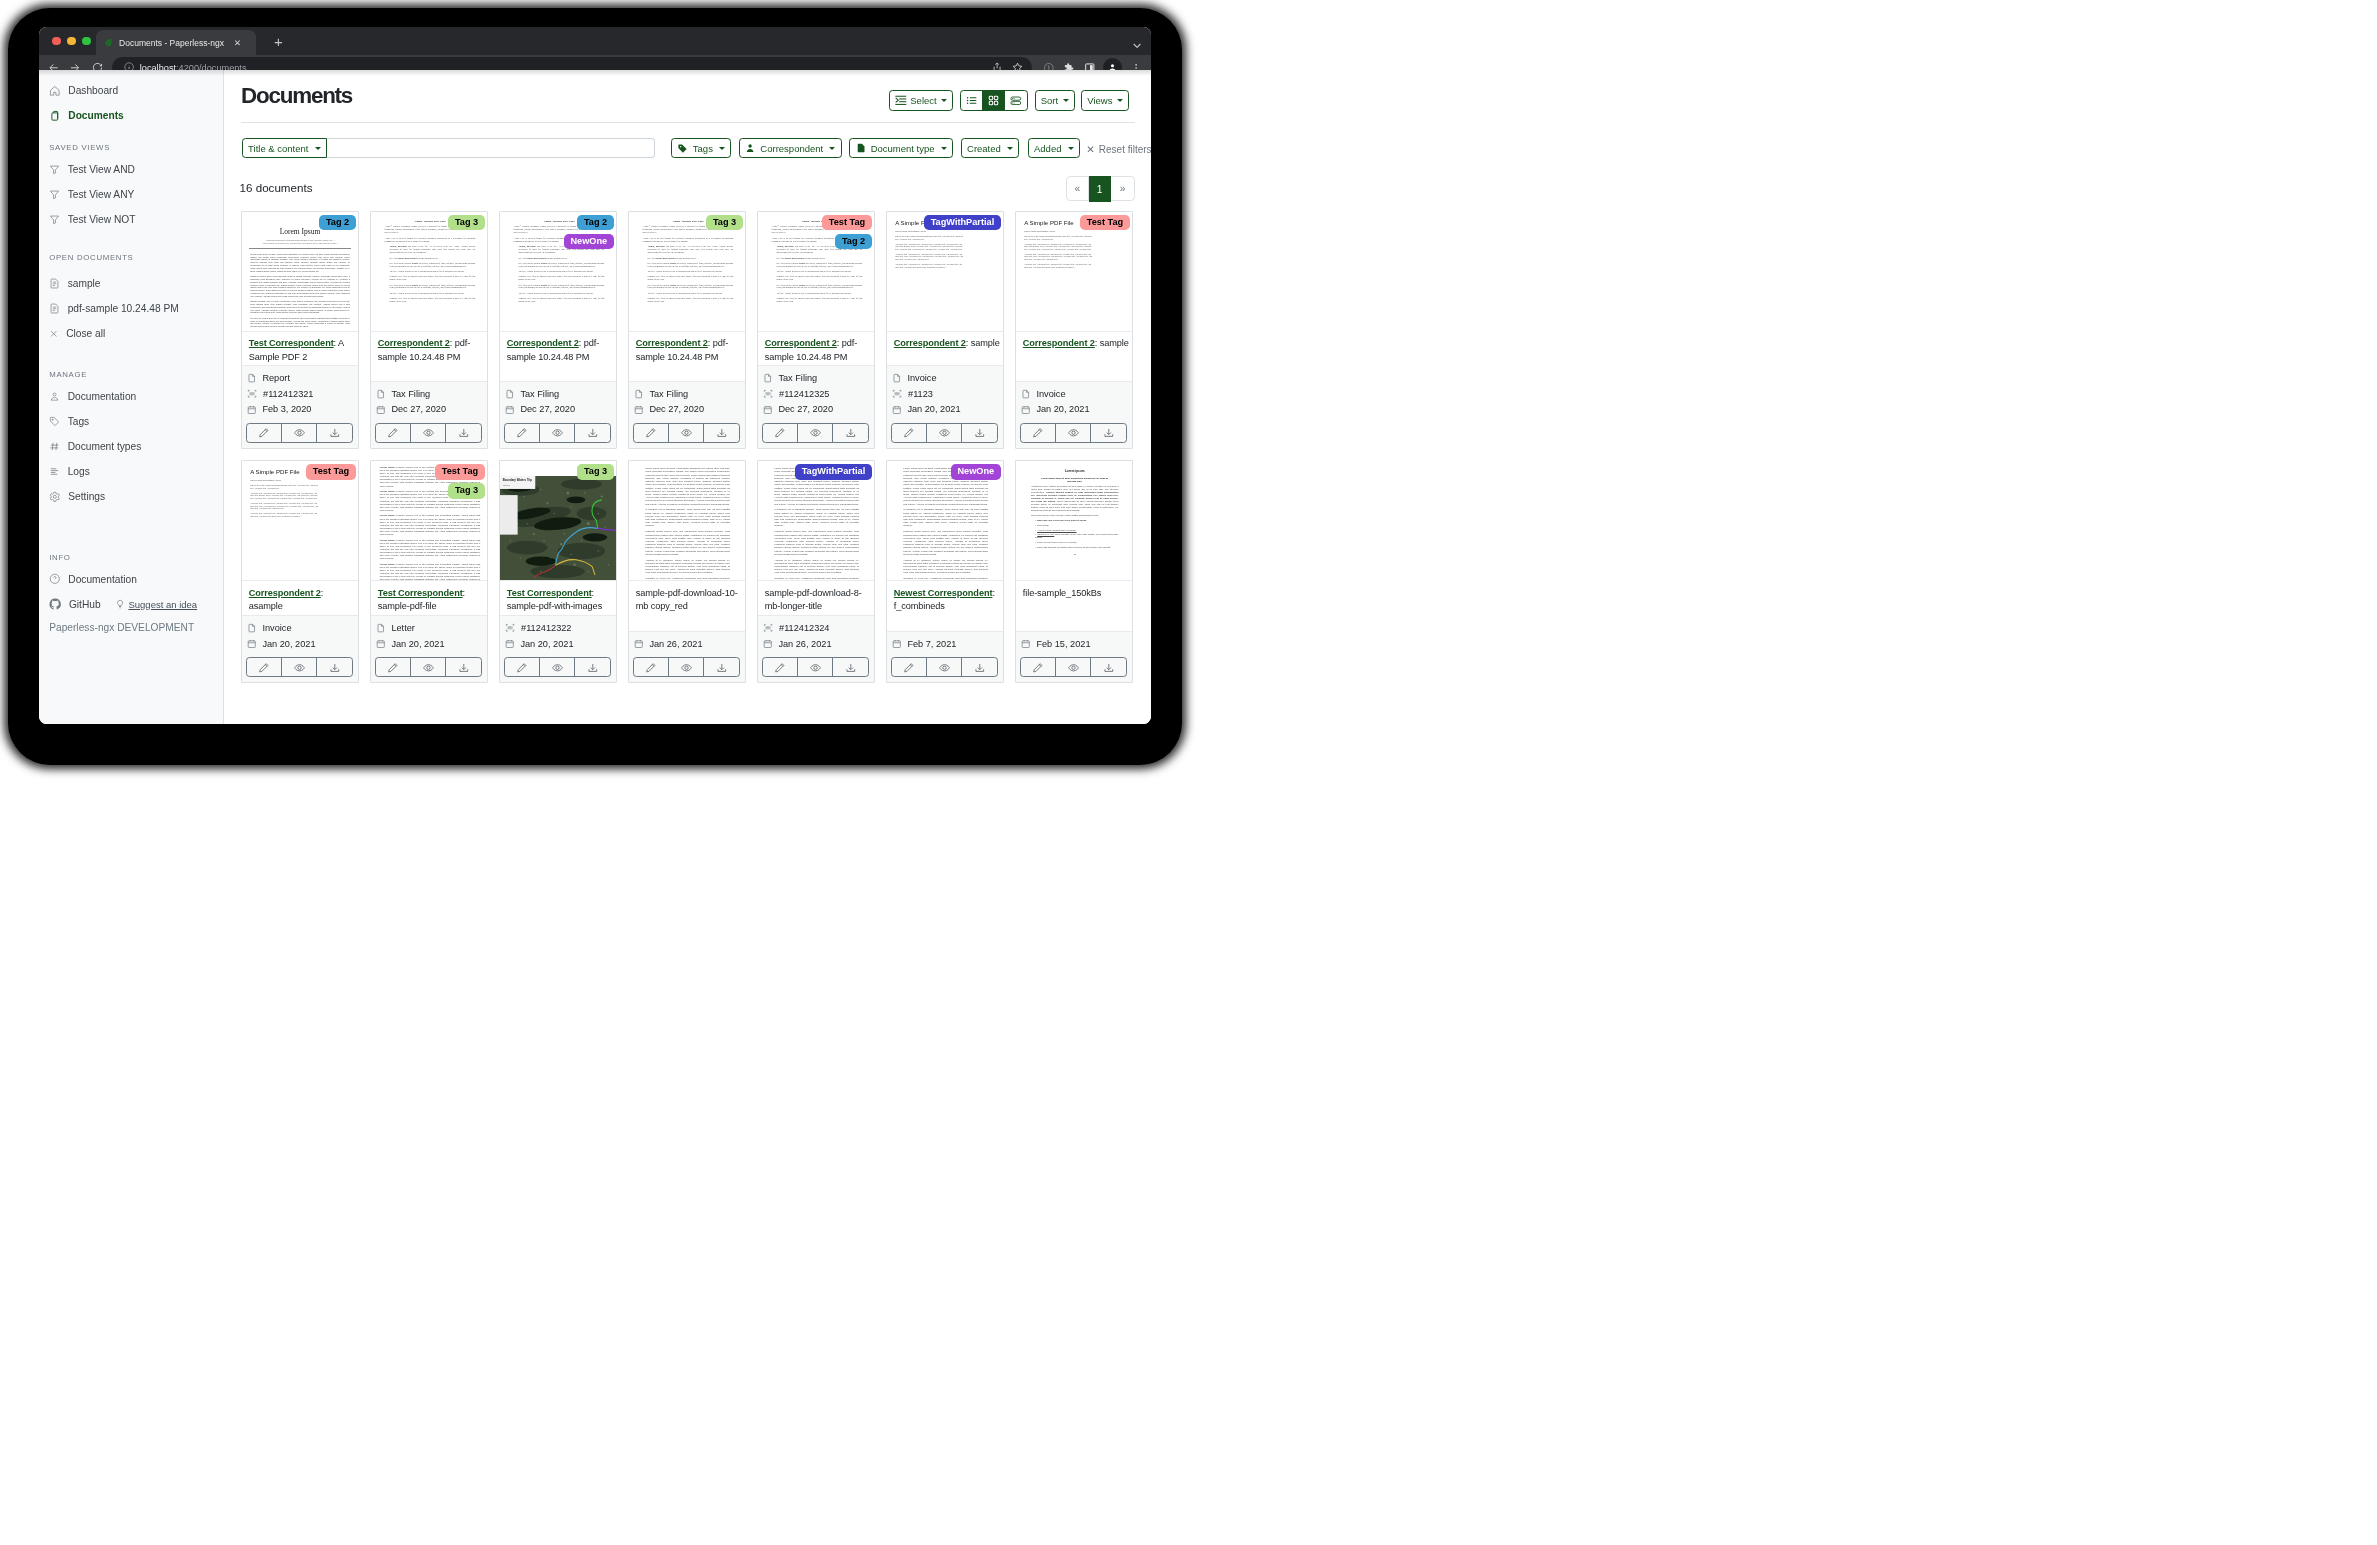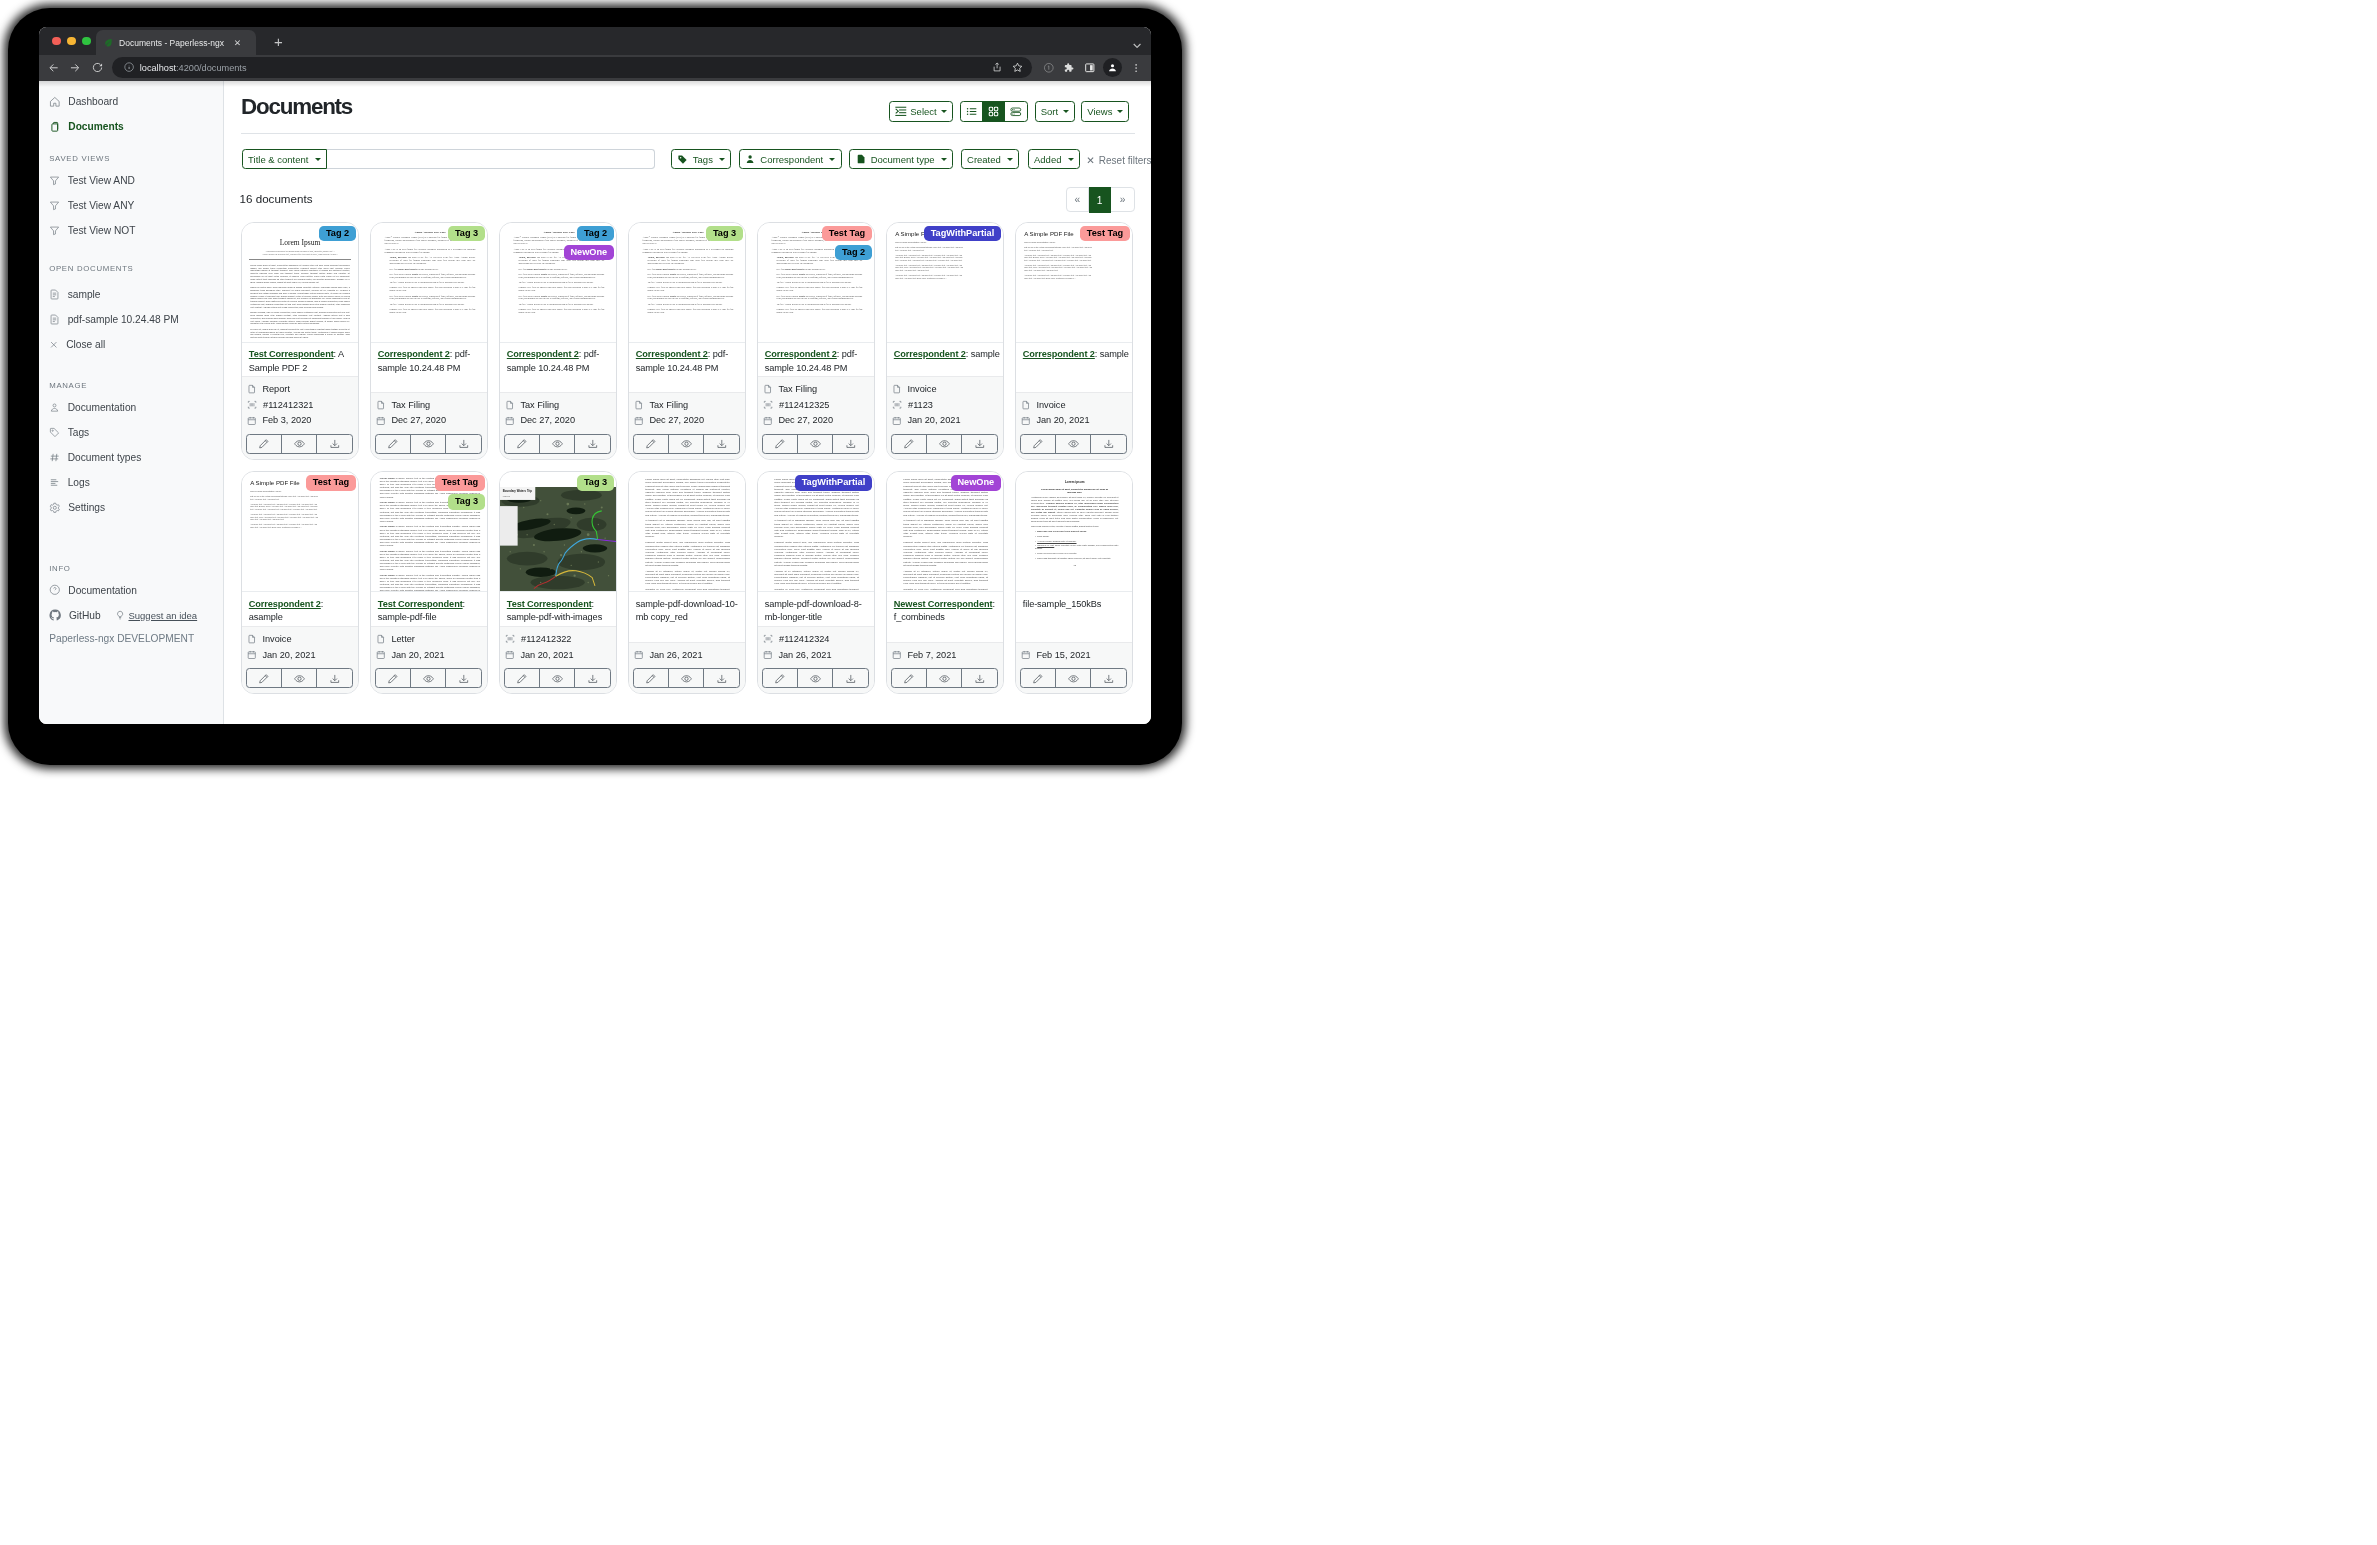--- a/index.html
+++ b/index.html
@@ -8,21 +8,21 @@
 .win { position:absolute; left:39px; top:27px; width:1112px; height:697px; border-radius:7.5px; overflow:hidden; background:#fff; display:flex; flex-direction:column; }
 
 .tabbar { height:28px; background:#27282b; position:relative; flex:none; }
 .lights { position:absolute; left:13px; top:9.5px; display:flex; gap:6.1px; }
 .lights i { width:8.8px; height:8.8px; border-radius:50%; display:block; }
 .tab { position:absolute; left:57px; top:3.4px; width:160px; height:24.5px; background:#3a3b3e; border-radius:6.8px 6.8px 0 0; display:flex; align-items:center; color:#e8e9ea; font-size:8.5px; }
 .tab .fav { margin-left:6.8px; margin-right:6.1px; flex:none; }
 .tab .x { margin-left:auto; margin-right:15px; color:#d2d3d4; font-size:8.8px; }
 .plus { position:absolute; left:235px; top:6.1px; color:#c4c5c6; font-size:15px; font-weight:300; }
 .chevtop { position:absolute; right:10.2px; top:11px; color:#bfc0c1; }
-.urlbar { height:26px; background:#3a3b3e; position:relative; flex:none; }
+.urlbar { height:15px; background:#3a3b3e; position:relative; flex:none; }
 .navic { position:absolute; color:#d5d6d7; display:flex; }
 .urlpill { position:absolute; left:73px; top:2px; width:920px; height:21px; background:#202124; border-radius:11px; display:flex; align-items:center; color:#e8eaed; font-size:9.2px; }
 .urlpill .gray { color:#9aa0a6; }
 
 .ghead { height:35px; background:#17541f; position:relative; flex:none; }
 .brand { position:absolute; left:10.2px; top:9.5px; display:flex; align-items:center; gap:5.4px; color:#fff; font-size:11.6px; }
 .search { position:absolute; left:202px; top:7.5px; width:345px; height:20.4px; border:0.7px solid rgba(255,255,255,.45); background:rgba(0,0,0,.18); border-radius:4.1px; display:flex; align-items:center; color:#b2c0b4; font-size:10px; }
 .search svg { margin:0 4.8px 0 6.1px; }
 .huser { position:absolute; right:6.1px; top:9.5px; display:flex; align-items:center; gap:4.1px; color:#fff; }
 
@@ -51,21 +51,21 @@
 .fspacer { width:15.6px; flex:none; }
 .reset { color:#6c757d; font-size:10px; margin-top:2px; display:flex; align-items:center; gap:4.1px; margin-left:6.1px; white-space:nowrap; }
 
 .count { position:absolute; left:15.6px; top:111px; font-size:11.6px; color:#212529; }
 .pager { position:absolute; right:16.3px; top:106px; display:flex; height:24.5px; border:0.7px solid #dee2e6; border-radius:4.1px; background:#fff; font-size:10.2px; }
 .pager .pg { width:22.4px; display:flex; align-items:center; justify-content:center; color:#6c757d; border-right:0.7px solid #dee2e6; }
 .pager .pg.on { background:#17541f; color:#fff; border-color:#17541f; margin:-0.7px 0; height:26px; }
 .pager .pg:last-child { border-right:none; }
 
 .grid { position:absolute; left:17px; top:141px; display:grid; grid-template-columns:repeat(7,118px); gap:11.2px 11px; }
-.card { border:0.7px solid #dcdfe3; border-radius:13px; background:#fff; display:flex; flex-direction:column; position:relative; height:238px; overflow:hidden; }
+.card { border:0.7px solid #dcdfe3; border-radius:1px; background:#fff; display:flex; flex-direction:column; position:relative; height:238px; overflow:hidden; }
 .card.r2 { height:223px; }
 .thumb { height:120px; flex:none; position:relative; overflow:hidden; border-bottom:0.7px solid #e9ecef; background:#fff; color:#333; }
 .tags { position:absolute; top:2.7px; right:2px; display:flex; flex-direction:column; align-items:flex-end; gap:3.4px; z-index:3; }
 .badge { font-size:9.2px; line-height:11px; font-weight:bold; padding:2px 6.8px 2.7px; border-radius:4.8px; color:#000; white-space:nowrap; }
 .ttl { padding:5.4px 2px 4.1px 6.8px; font-size:9.2px; letter-spacing:-0.1px; line-height:13.3px; color:#212529; overflow:hidden; }
 .ttl .corr { color:#17541f; font-weight:bold; text-decoration:underline; }
 .cfoot { margin-top:auto; background:#f7f8f8; border-top:0.7px solid #e9eaec; padding:4.1px 5.4px 4.8px 4.1px; flex:none; }
 .mrow { display:flex; align-items:center; gap:5.4px; color:#212529; font-size:9.2px; height:15.6px; padding-left:1.4px; }
 .mrow svg { color:#6c757d; flex:none; }
 .acts { display:flex; border:0.7px solid #6f7983; border-radius:3.4px; height:20px; margin-top:6.1px; overflow:hidden; }

